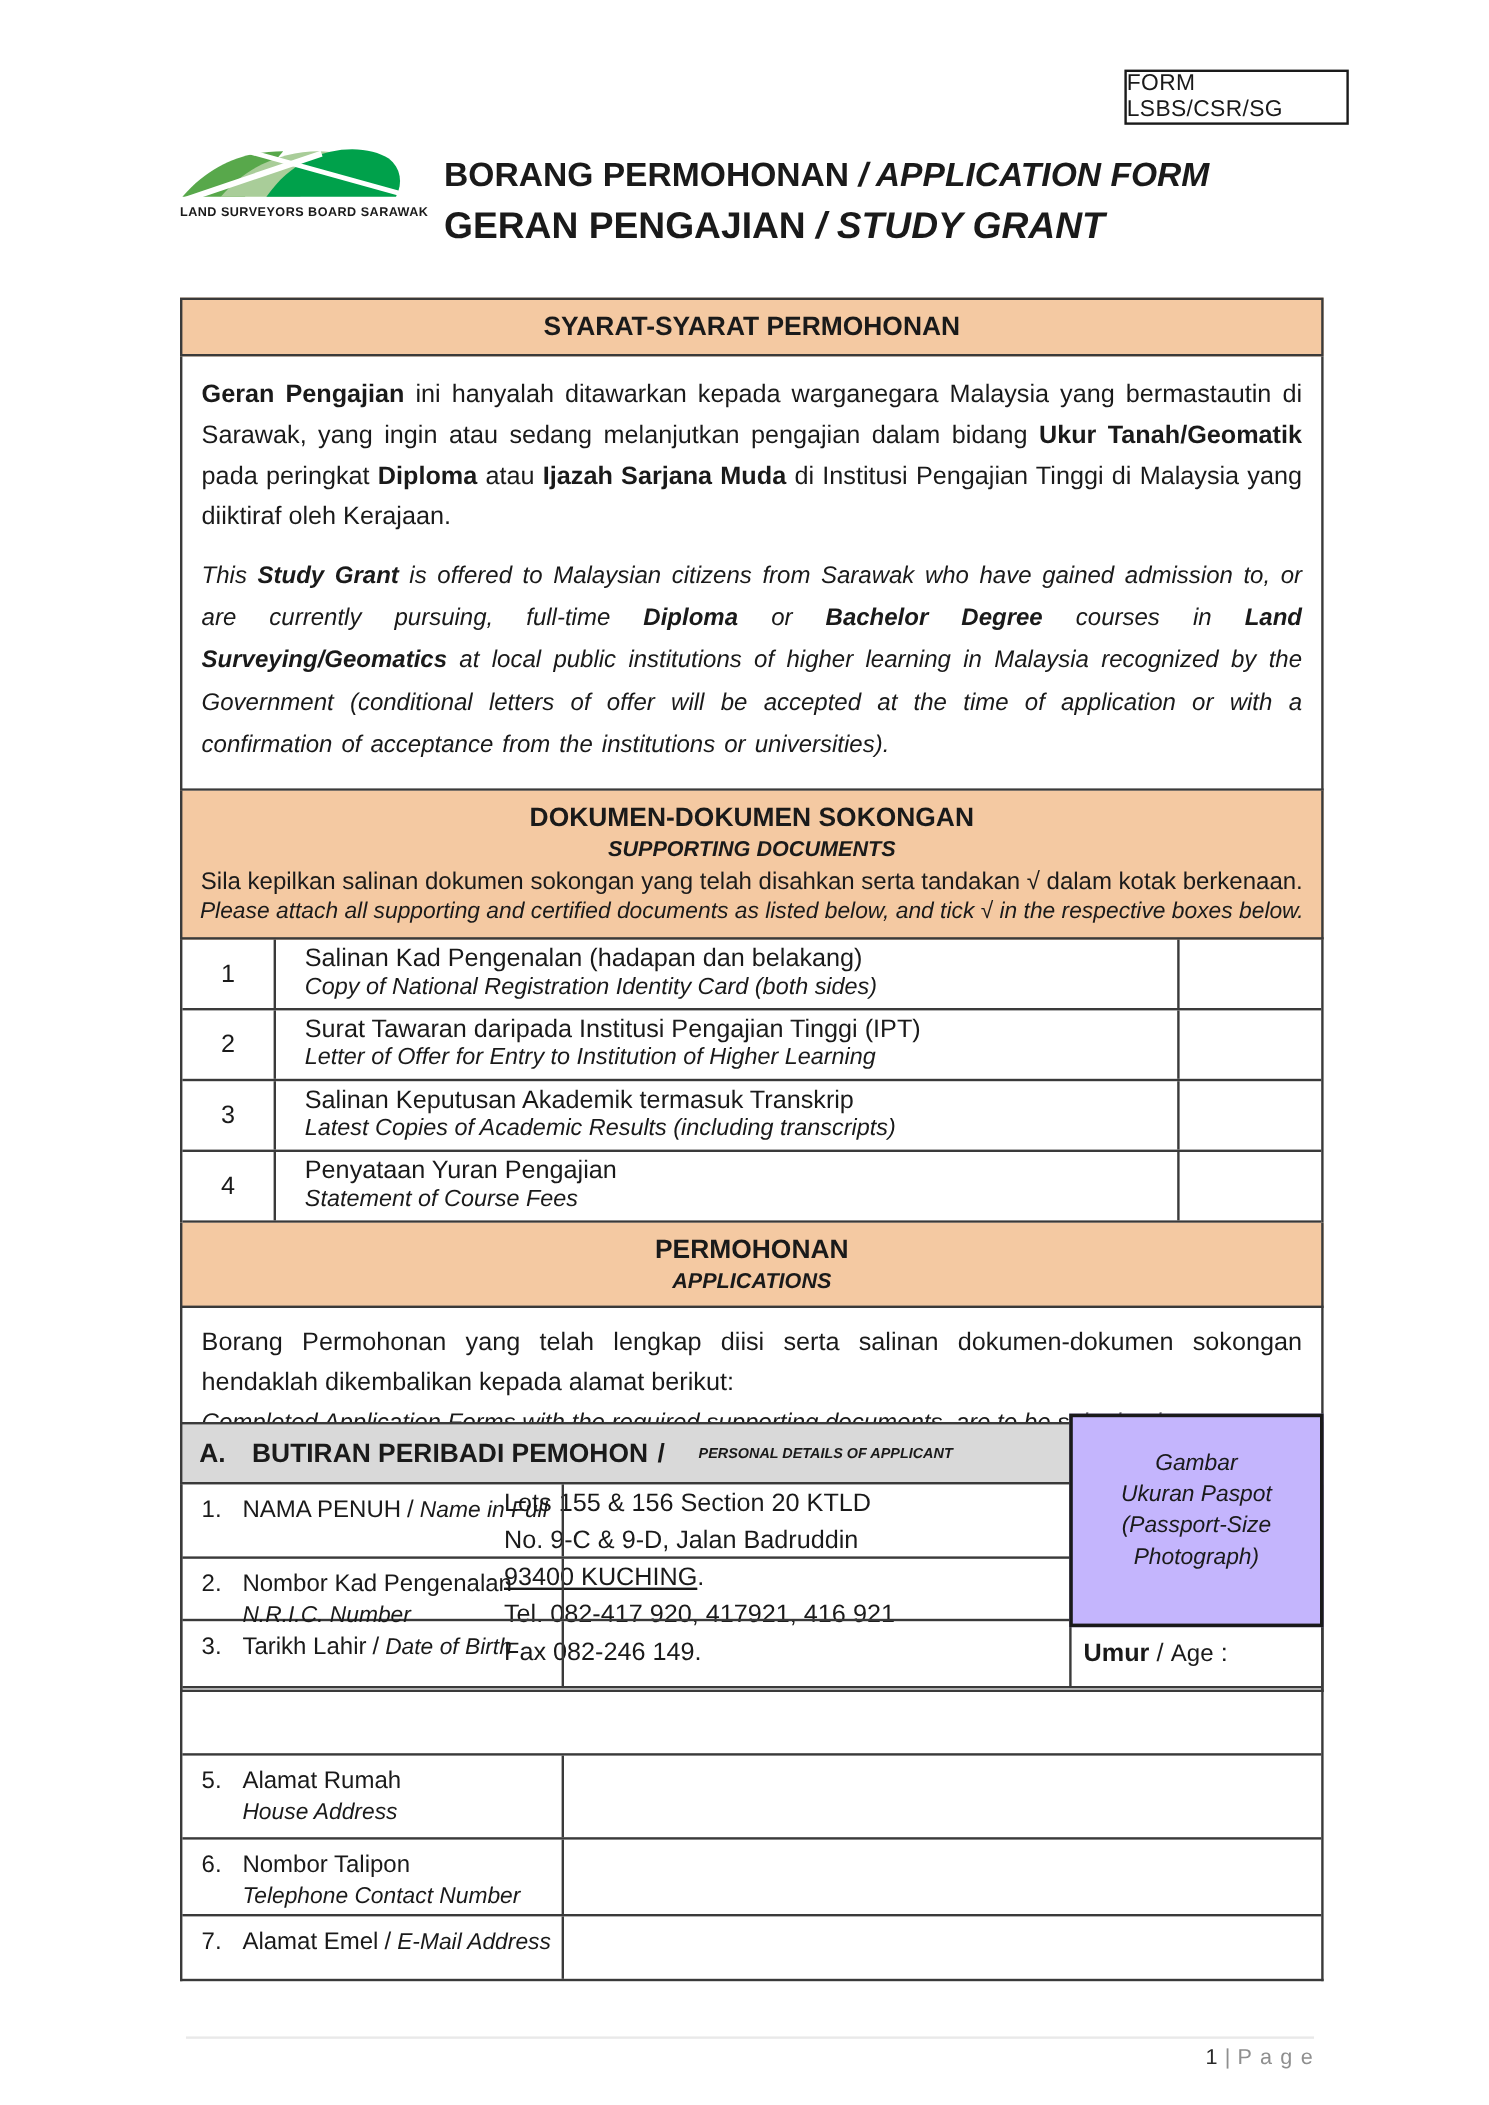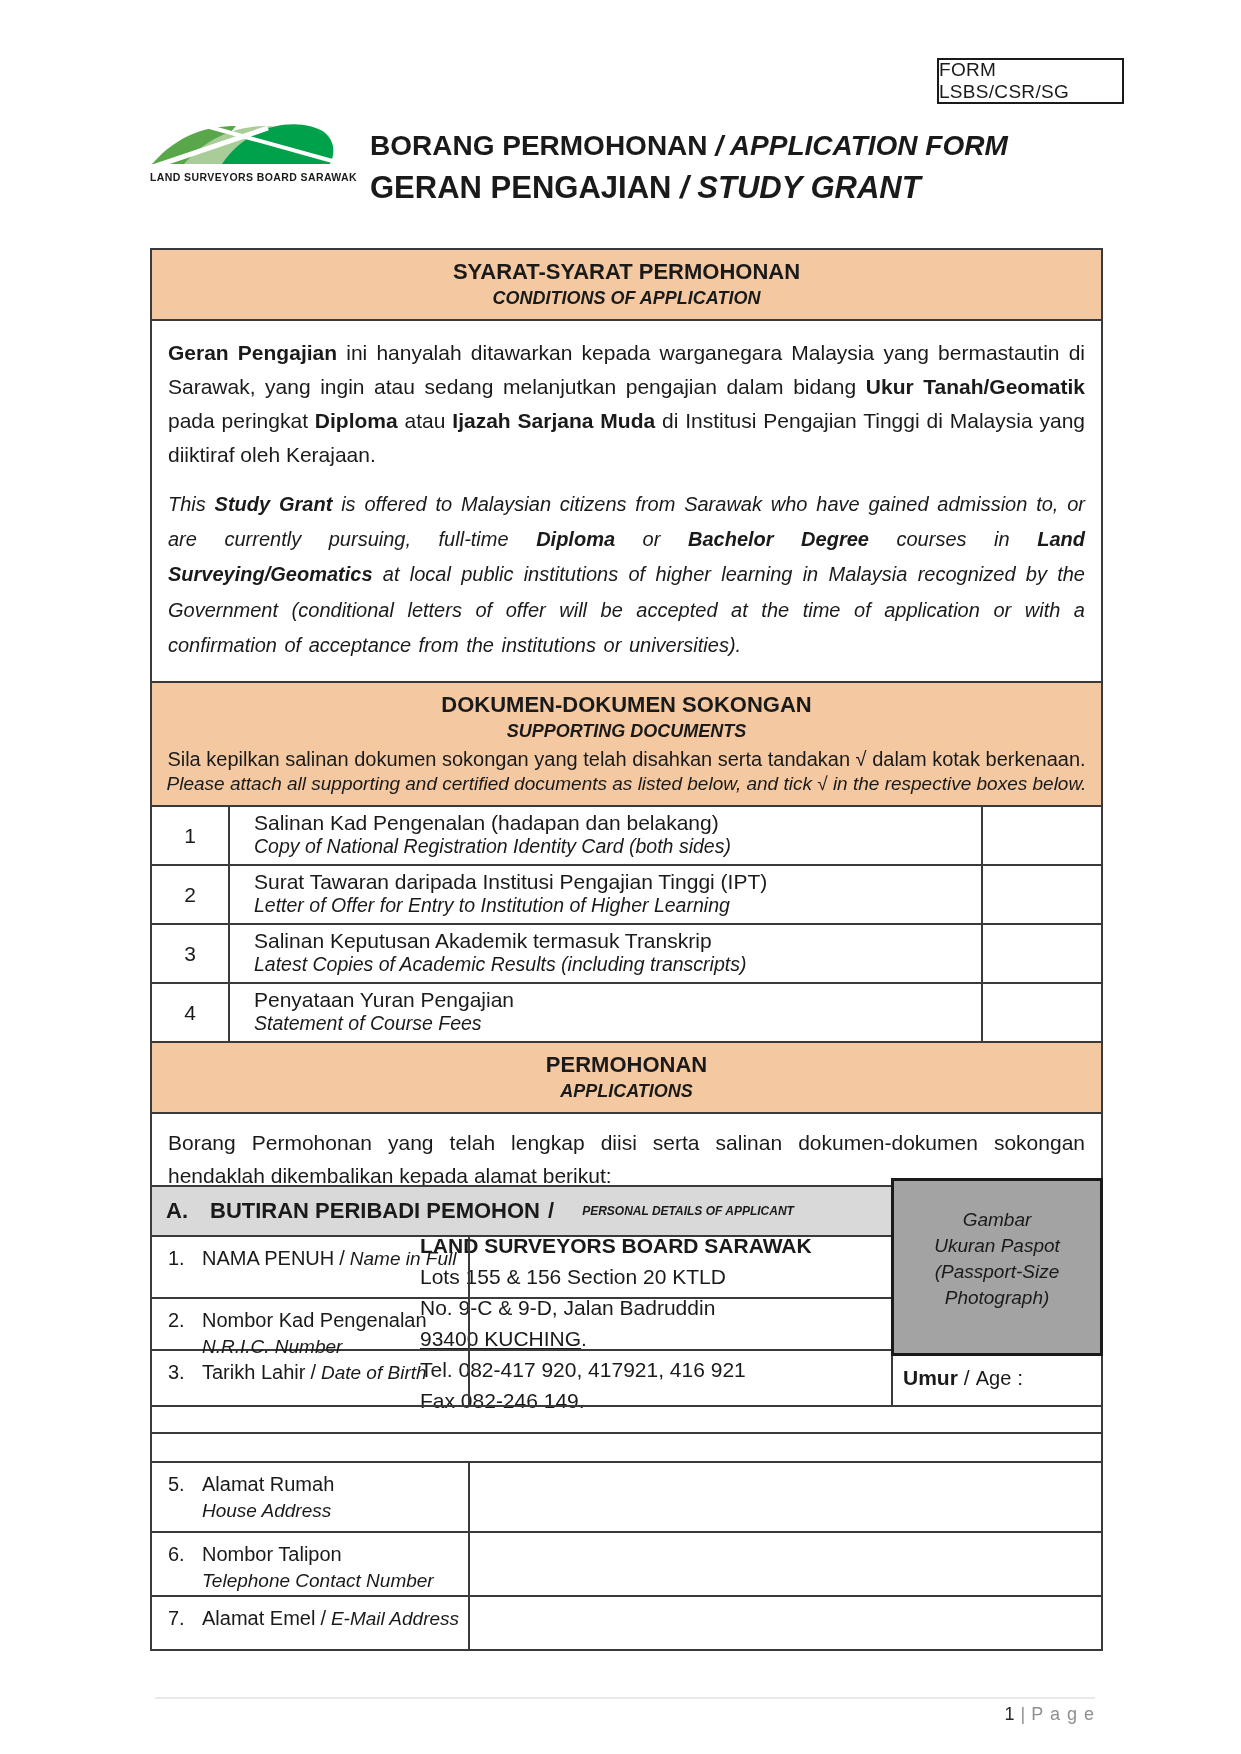--- a/index.html
+++ b/index.html
@@ -77,21 +77,21 @@
   .p-my{font-size:20px;}
   .p-sep{font-size:20px;margin:0 5px;}
   .p-en{font-size:19px;font-style:italic;}
   .p-en.block{display:block;margin-left:34px;margin-top:4px;}
   .p-value{flex:1;}
   .p-age{width:210px;border-left:2px solid var(--line);display:flex;align-items:center;padding-left:10px;}
   .p-age .a-my{font-size:21px;font-weight:bold;}
   .p-age .a-sep{font-size:21px;margin:0 6px;}
   .p-age .a-en{font-size:20px;}
   .p-age .a-colon{font-size:21px;margin-left:6px;}
-  .photo-box{position:absolute;left:741px;top:-7px;width:212px;height:178px;background:#a3a3a3;
+  .photo-box{position:absolute;left:741px;top:-7px;width:212px;height:178px;background:#c4b5fd;
     border:3px solid #1a1a1a;z-index:5;text-align:center;padding-top:26px;}
   .photo-box div{font-size:19px;font-style:italic;line-height:26px;}
 
   
   .footer-line{position:absolute;left:155px;top:1697px;width:940px;height:2px;background:#e9e9e9;}
   .footer-text{position:absolute;left:150px;top:1704px;width:945px;text-align:right;font-size:18px;color:#8f8f8f;}
   .footer-text .pg-num{color:#2a2a2a;}
   .footer-text .pg-word{letter-spacing:1px;margin-left:6px;}
   .footer-text .pg-sep{margin-left:6px;}
 
@@ -127,21 +127,20 @@
     <div class="t2">
       <span>GERAN PENGAJIAN</span>
       <span class="it">/ STUDY GRANT</span>
     </div>
   </div>
 
   <div class="main-col">
 
     <div class="box-head peach">
       <div class="h-my">SYARAT-SYARAT PERMOHONAN</div>
-      <div class="h-en">CONDITIONS OF APPLICATION</div>
     </div>
     <div class="cond-body">
       <p class="cond-my"><span style="font-weight: bold;">Geran Pengajian</span><span> ini hanyalah ditawarkan kepada warganegara Malaysia yang bermastautin di Sarawak, yang ingin atau sedang melanjutkan pengajian dalam bidang </span><span style="font-weight: bold;">Ukur Tanah/Geomatik</span><span> pada peringkat </span><span style="font-weight: bold;">Diploma</span><span> atau </span><span style="font-weight: bold;">Ijazah Sarjana Muda</span><span> di Institusi Pengajian Tinggi di Malaysia yang diiktiraf oleh Kerajaan.</span></p>
       <p class="cond-en"><span>This </span><span style="font-weight: bold;">Study Grant</span><span> is offered to Malaysian citizens from Sarawak who have gained admission to, or are currently pursuing, full-time </span><span style="font-weight: bold;">Diploma</span><span> or </span><span style="font-weight: bold;">Bachelor Degree</span><span> courses in </span><span style="font-weight: bold;">Land Surveying/Geomatics</span><span> at local public institutions of higher learning in Malaysia recognized by the Government (conditional letters of offer will be accepted at the time of application or with a confirmation of acceptance from the institutions or universities).</span></p>
     </div>
 
     <div class="box-head peach mid">
       <div class="h-my">DOKUMEN-DOKUMEN SOKONGAN</div>
       <div class="h-en">SUPPORTING DOCUMENTS</div>
       <div class="note-my">Sila kepilkan salinan dokumen sokongan yang telah disahkan serta tandakan √ dalam kotak berkenaan.</div>

